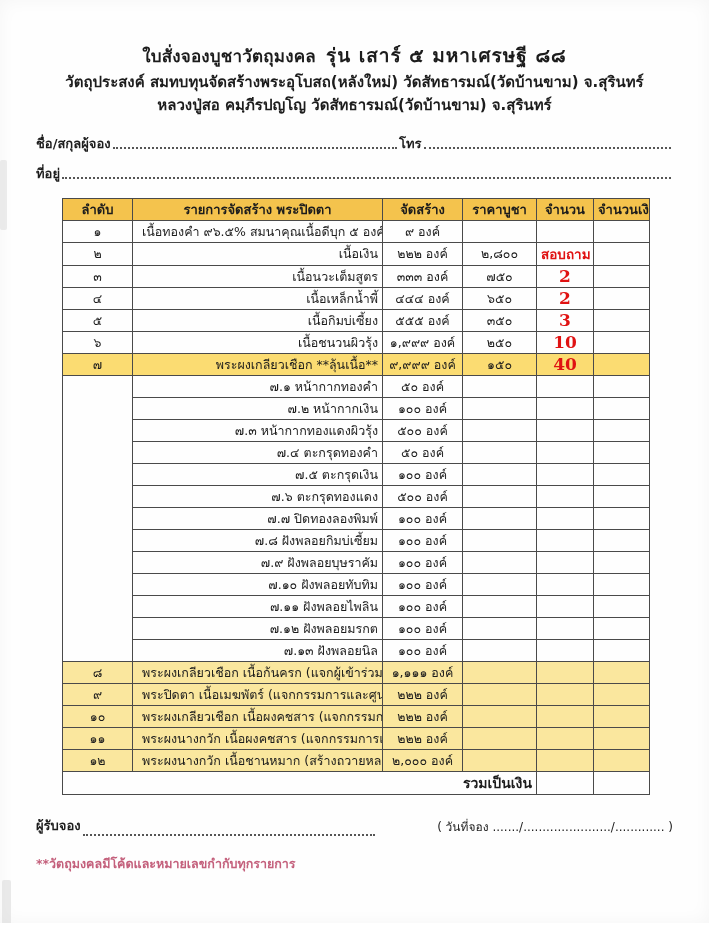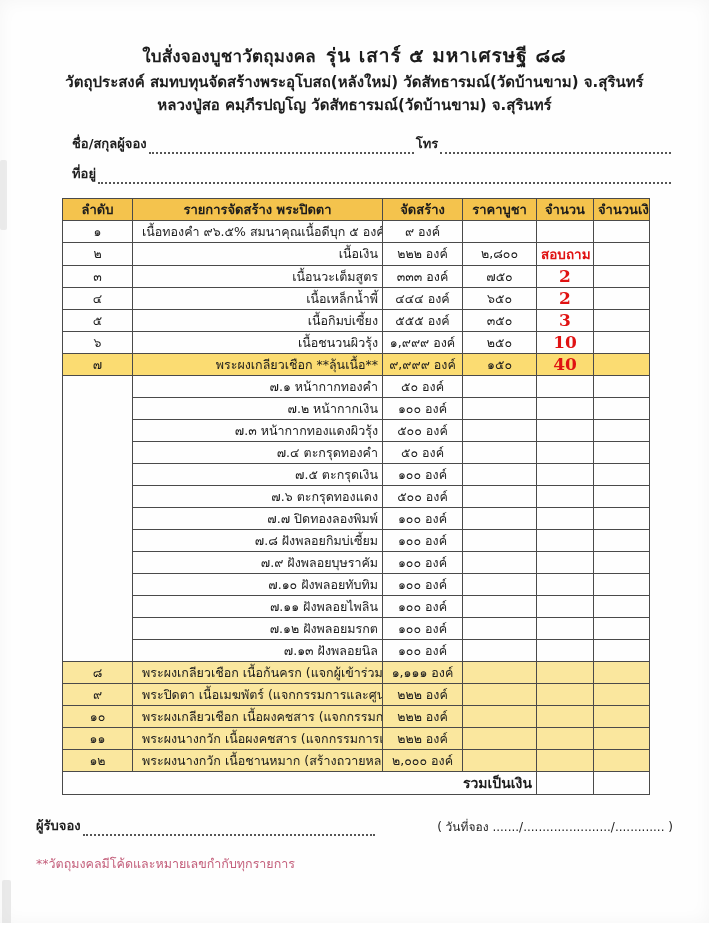--- a/index.html
+++ b/index.html
@@ -17,21 +17,21 @@
   .scan-edge-left2{position:absolute;left:2px;top:880px;width:9px;height:55px;background:#d6d6d6;opacity:.5;border-radius:2px;}
 
   
   .header{padding-top:42px;text-align:center;line-height:1.45;}
   .title-line{font-weight:bold;font-size:17px;letter-spacing:.2px;}
   .title-edition{font-size:19px;font-weight:bold;letter-spacing:1px;margin-left:10px;}
   .subtitle{font-weight:bold;font-size:15px;margin-top:2px;}
 
   
   .form-area{margin:16px 36px 0 36px;font-size:13px;}
-  .form-row{display:flex;align-items:flex-end;margin-bottom:9px;margin-left:36px;}
+  .form-row{display:flex;margin-bottom:9px;}
   .form-label{white-space:nowrap;font-weight:bold;}
   .dotfill{flex:1;border-bottom:2px dotted #555;height:14px;margin:0 2px;}
 
   
   .order-table{
     border-collapse:collapse;
     margin:14px 0 0 62px;
     width:587px;
     font-size:12.5px;
     table-layout:fixed;
@@ -60,21 +60,21 @@
     color:#e01212;font-size:17px;font-weight:bold;line-height:1;
   }
   .order-table td.qty-thai{color:#e01212;font-weight:bold;font-size:13.5px;}
   .order-table td.total-label{font-weight:bold;font-size:14px;text-align:right;}
 
   
   .footer{margin:20px 36px 0 36px;font-size:13px;}
   .footer-row{display:flex;align-items:flex-end;}
   .receiver{display:flex;align-items:flex-end;width:400px;}
   .date-note{margin-left:60px;white-space:nowrap;font-size:12px;color:#222;}
-  .note{margin-top:18px;font-weight:normal;font-size:12.5px;color:#c4607c;}
+  .note{margin-top:18px;font-weight:bold;font-size:12.5px;color:#c4607c;}
 </style>
 </head>
 <body>
 
 <div class="page">
   <div class="scan-edge-left"></div>
   <div class="scan-edge-left2"></div>
 
   <div class="header">
     <div class="title-line">

